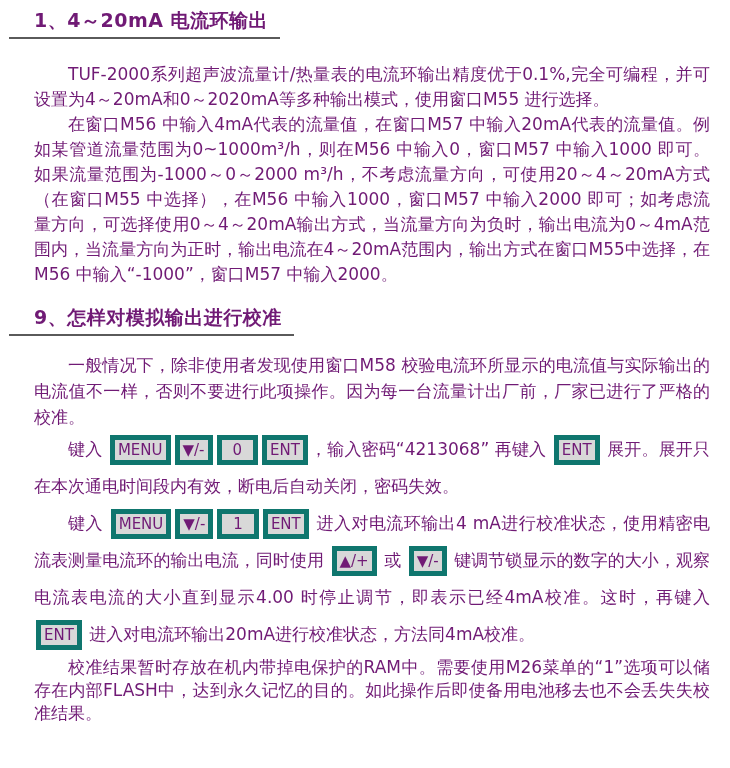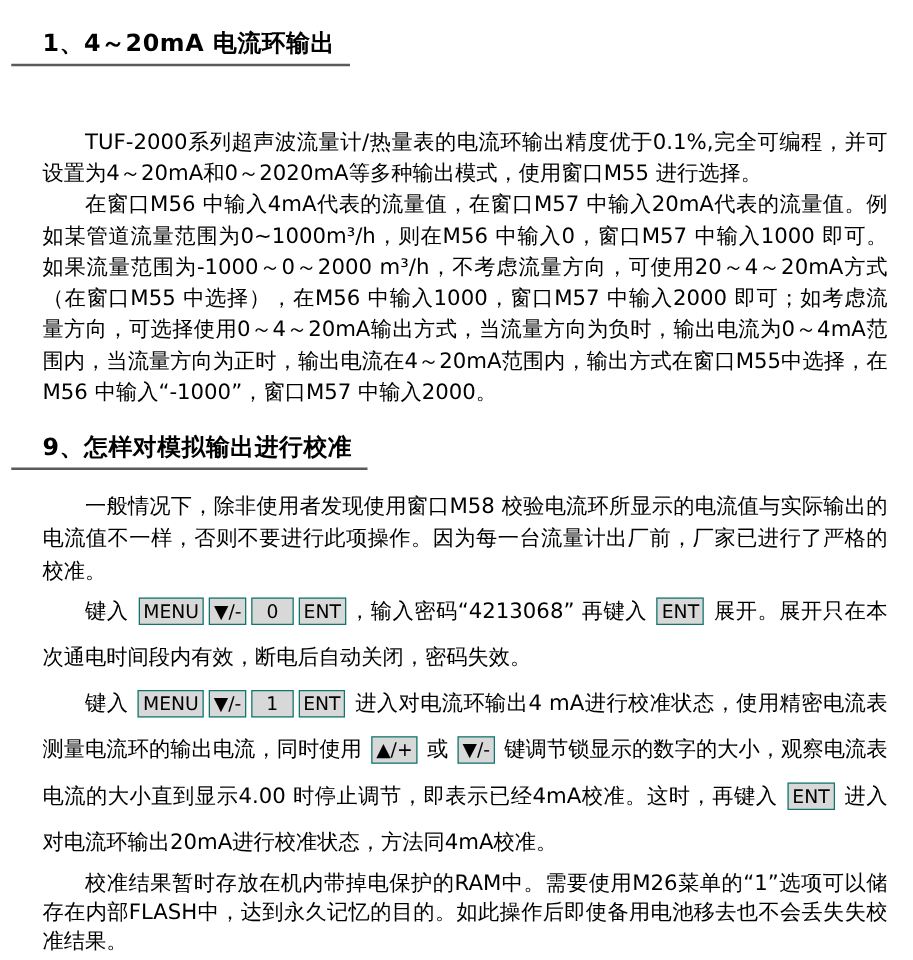--- a/index.html
+++ b/index.html
@@ -3,50 +3,50 @@
 <meta charset="utf-8">
 <style>
   html, body { margin: 0; padding: 0; background: #ffffff; }
   .page {
     position: relative;
     width: 730px;
     height: 768px;
     background: #ffffff;
     overflow: hidden;
     box-sizing: border-box;
-    padding: 20px 20px 0 34px;
+    padding: 6px 20px 0 34px;
     font-family: "DejaVu Sans", "Liberation Sans", sans-serif;
-    color: #000000;
+    color: #701a75;
   }
   .sec-heading {
     display: inline-block;
     margin: 0 0 0 -25px;
     padding: 2px 12px 3px 25px;
     font-size: 19px;
     font-weight: bold;
     letter-spacing: 0.5px;
     border-bottom: 2px solid #5a5a5a;
   }
   .body {
     margin: 0;
     font-size: 17px;
     line-height: 25px;
     text-align: justify;
   }
   .indent { text-indent: 2em; }
-  .s1-para1 { margin-top: 49px; }
+  .s1-para1 { margin-top: 23px; }
   .s2-wrap  { margin-top: 16px; }
   .s2-para1 { margin-top: 16px; line-height: 26px; }
   .steps { line-height: 37px; }
   .step1 { margin-top: 1px; }
   .last-para { margin-top: 3px; line-height: 23px; }
   .key {
     display: inline-block;
     background: #d8d8d8;
-    border: 1px solid #0f766e;
+    border: 5px solid #0f766e;
     padding: 0 3px;
     line-height: 20px;
     font-size: 15px;
     margin: 0 2px;
     text-indent: 0;
     vertical-align: baseline;
     white-space: nowrap;
   }
   .key.wide { padding: 0 11px; }
 </style>

